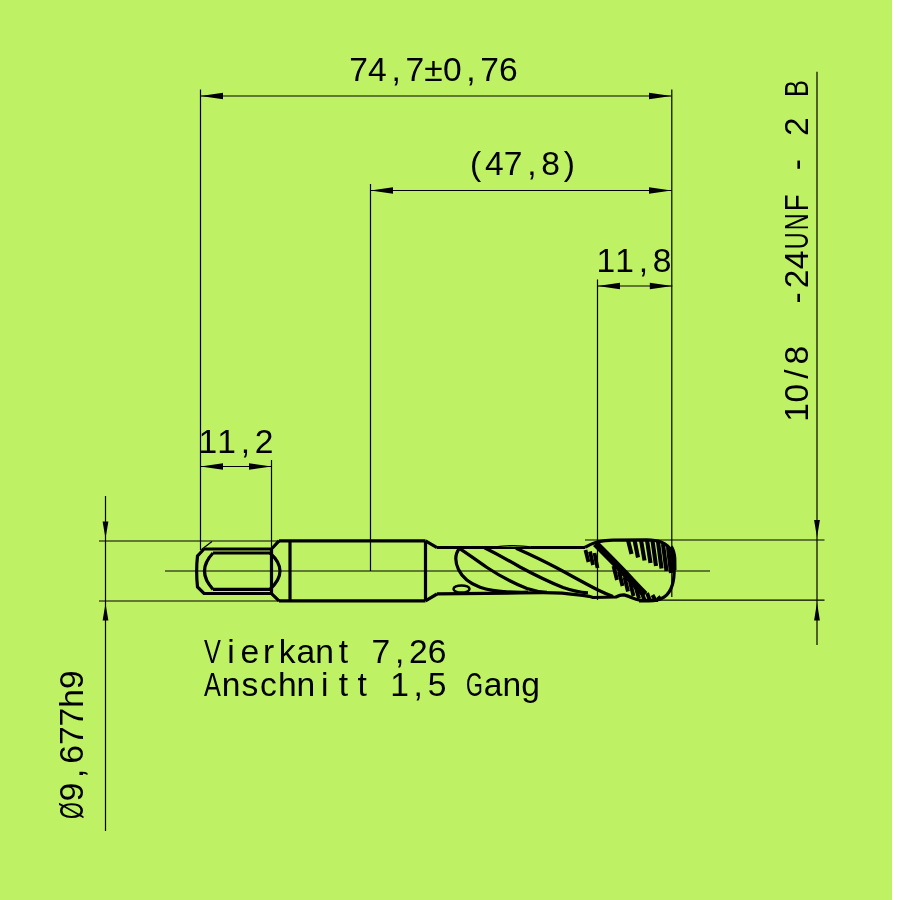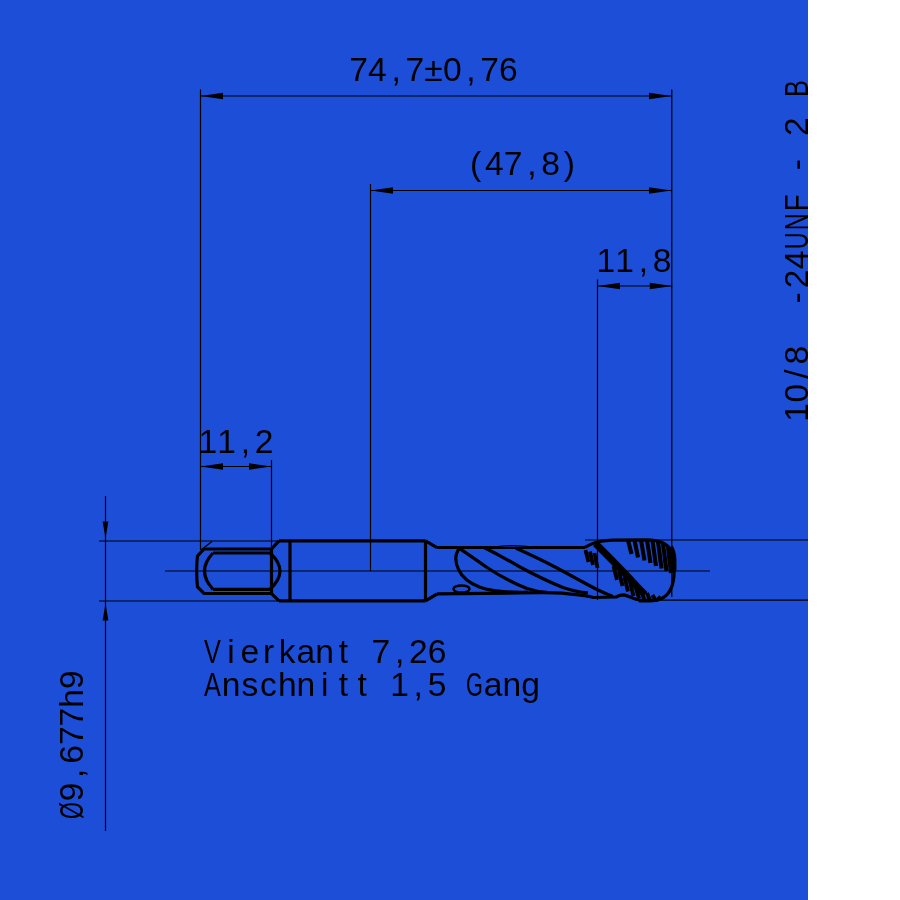--- a/index.html
+++ b/index.html
@@ -1,16 +1,16 @@
 <!DOCTYPE html>
 <html><head>
 <meta charset="utf-8">
 <style>
   html,body{margin:0;padding:0;background:#ffffff;}
-  .page{position:relative;width:808px;height:900px;background:#1d4ed8;overflow:hidden;}
+  .page{position:relative;width:892px;height:900px;background:#bef264;overflow:hidden;}
   text{font-family:"Liberation Sans", sans-serif;font-size:33.6px;fill:#000;stroke:none;}
 </style>
 </head>
 <body>
 <div class="page">
 <svg width="900" height="900" viewBox="0 0 900 900">
   <g fill="none" stroke="#000">
 
     <line x1="165" y1="571" x2="710" y2="571" stroke-width="1.2"></line>
 

